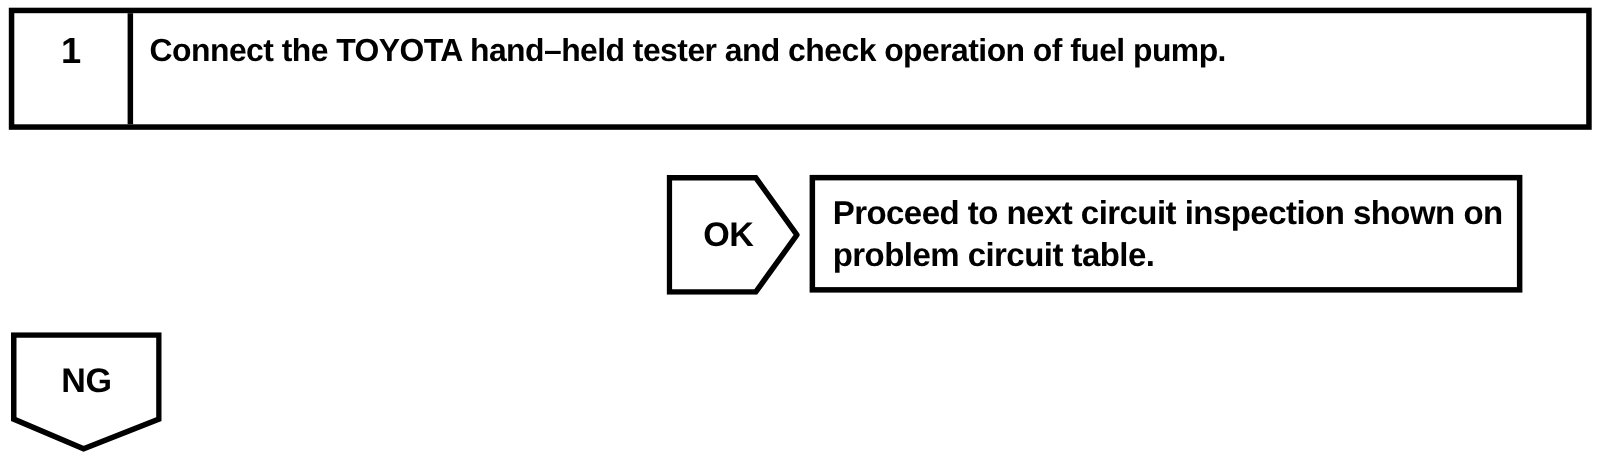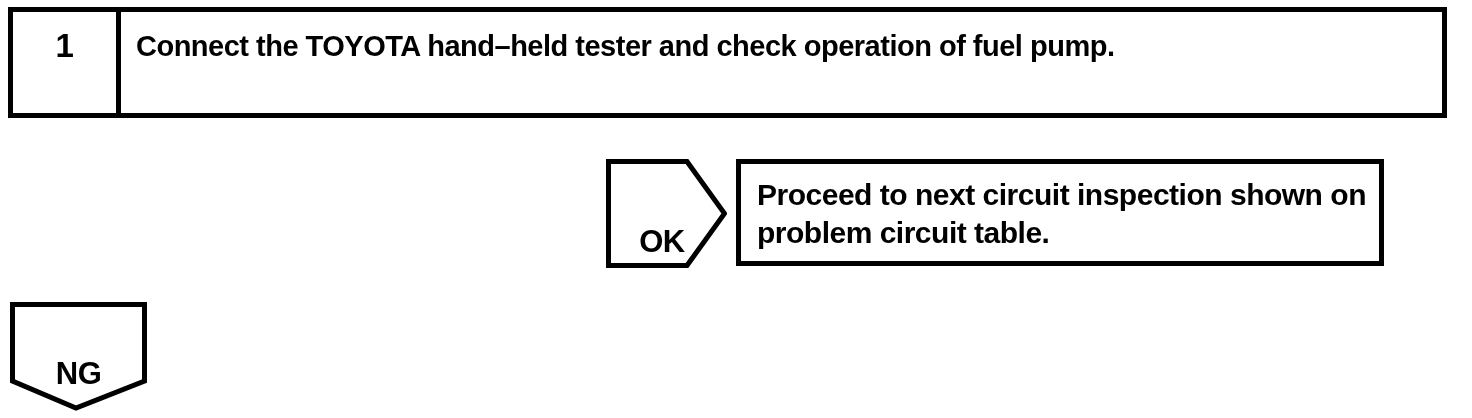--- a/index.html
+++ b/index.html
@@ -64,21 +64,20 @@
     top: 0;
     display: block;
   }
   .connector-label {
     position: absolute;
     display: flex;
     align-items: center;
     justify-content: center;
     font-size: 31px;
     letter-spacing: -0.5px;
-    margin-top: 28px;
   }
   .ok-connector {
     left: 606px;
     top: 159px;
     width: 121px;
     height: 109px;
   }
   .ok-connector .connector-label {
     left: 8px;
     top: 0;

